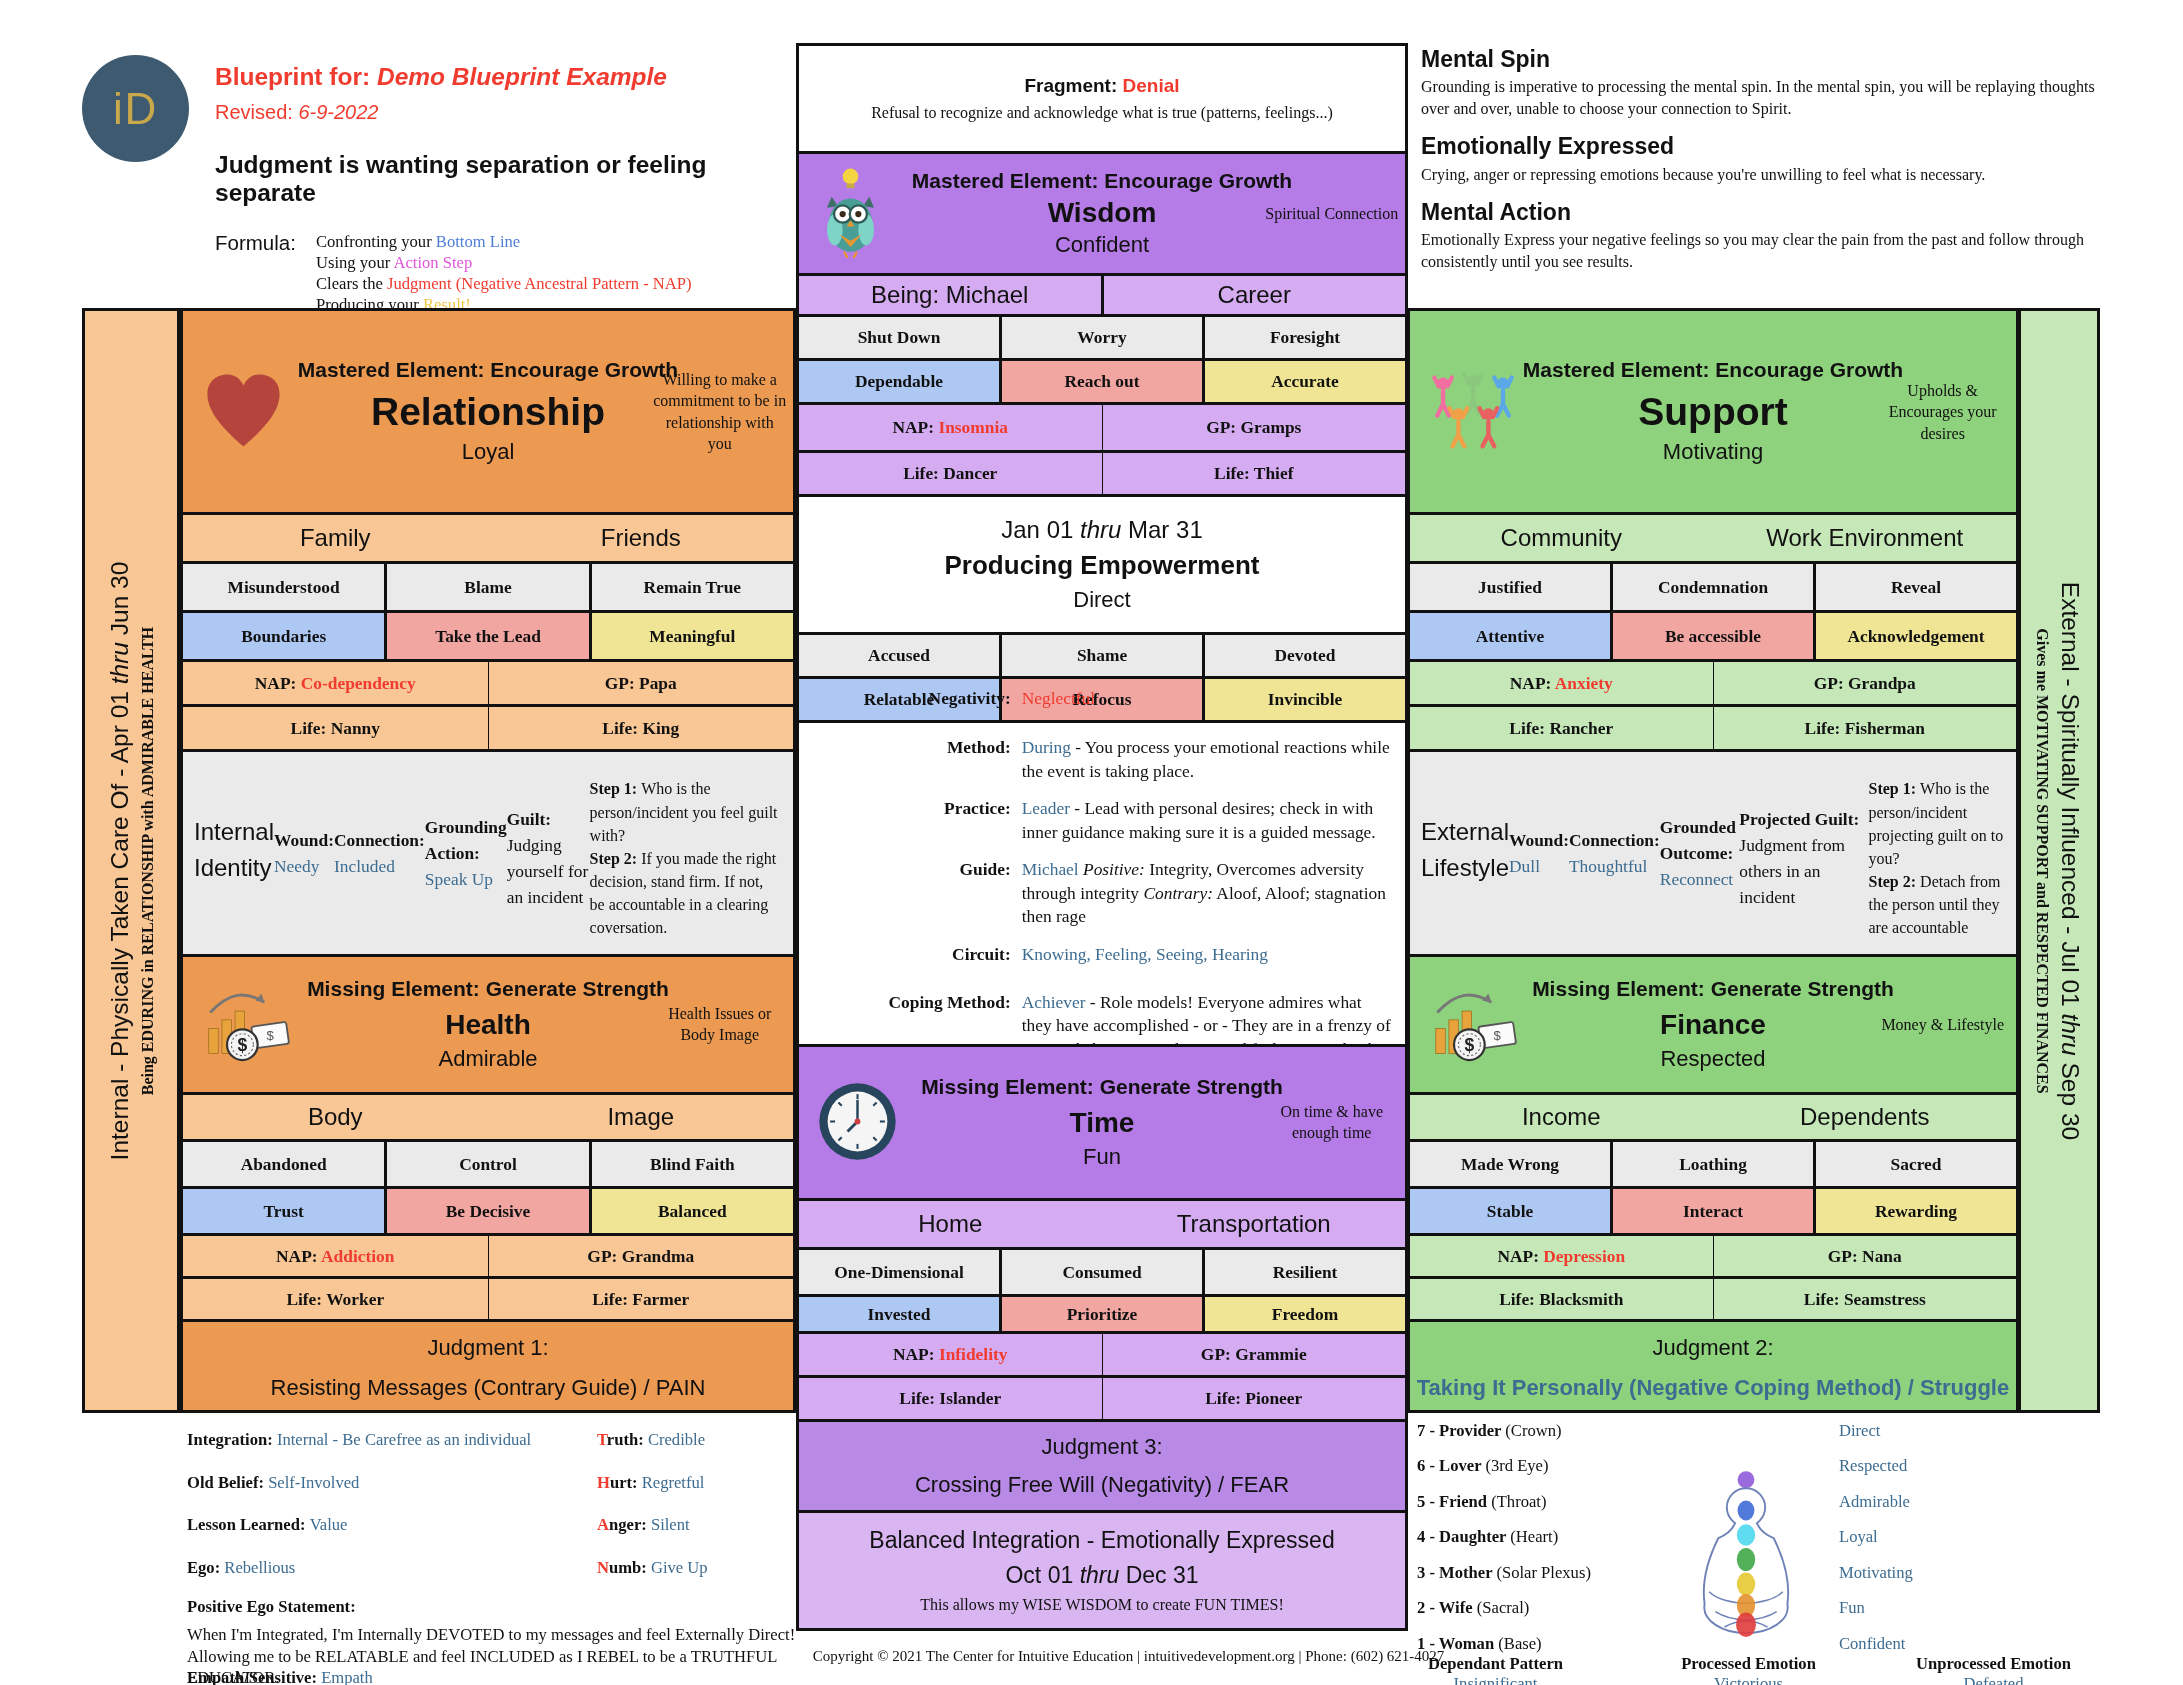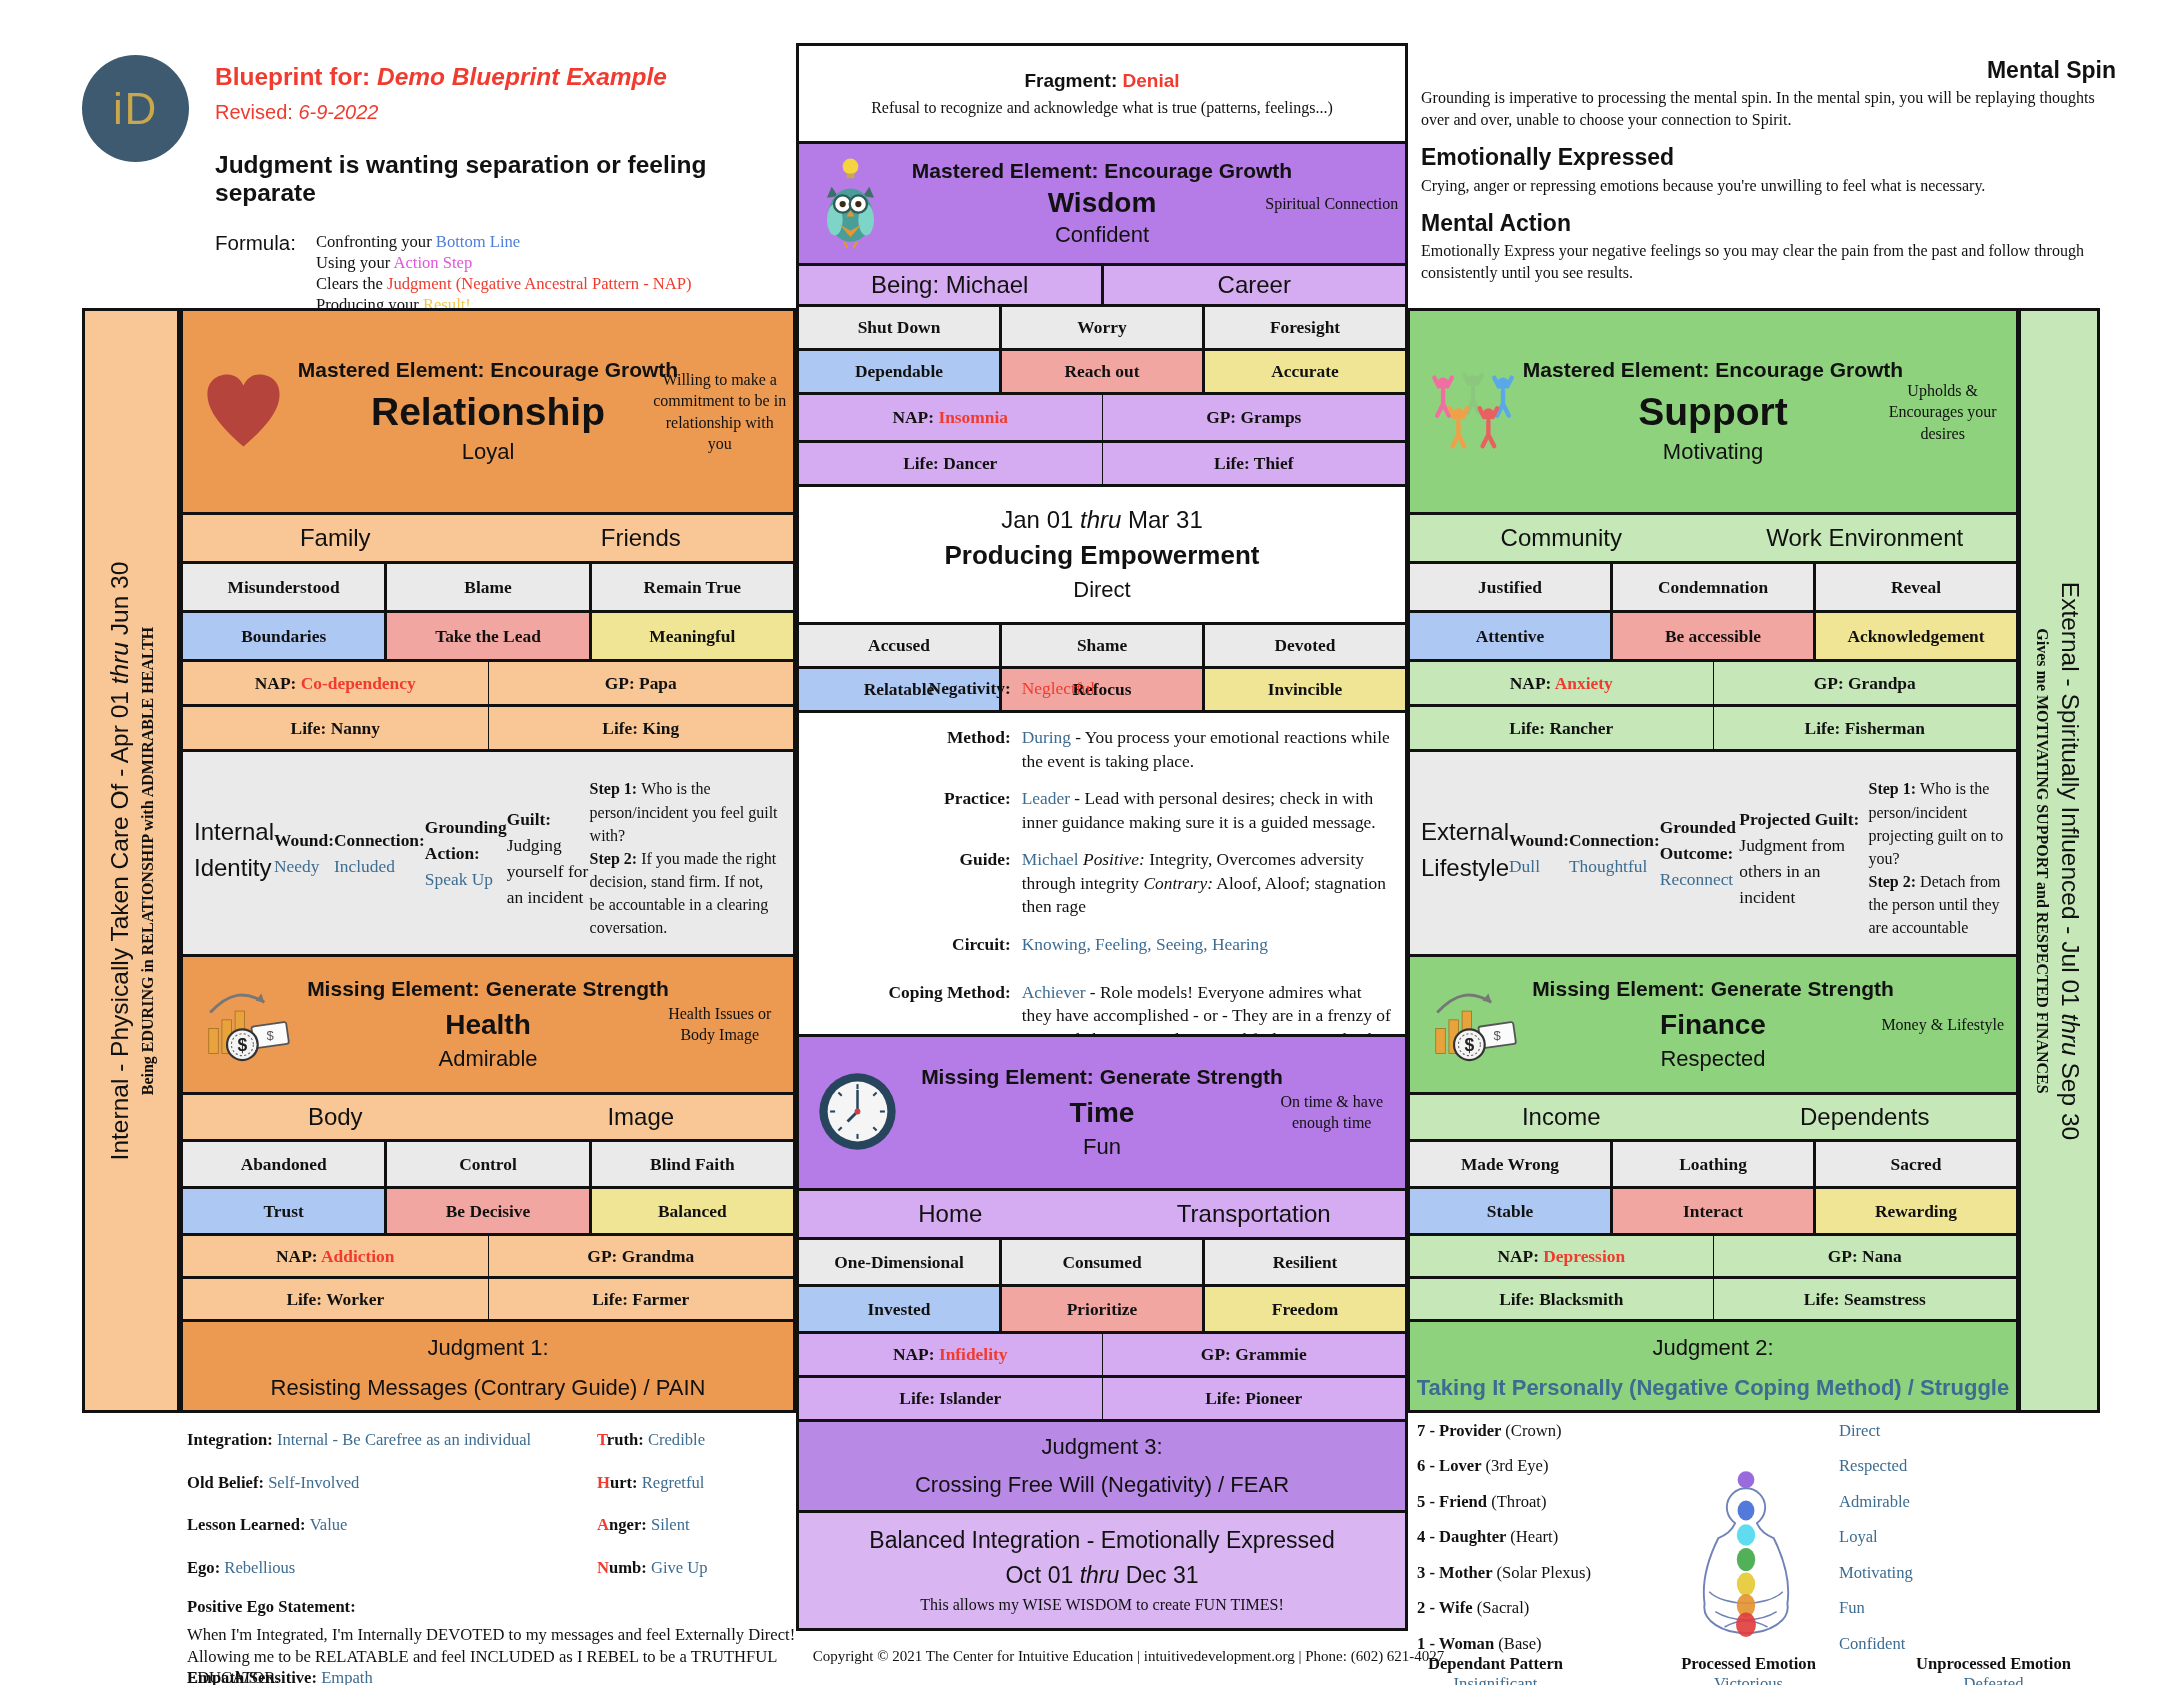--- a/index.html
+++ b/index.html
@@ -131,21 +131,21 @@
       <div>
         <div class="fline"><span>Confronting your </span><span class="blue-t">Bottom Line</span></div>
         <div class="fline"><span>Using your </span><span class="magenta-t">Action Step</span></div>
         <div class="fline"><span>Clears the </span><span class="red">Judgment (Negative Ancestral Pattern - NAP)</span></div>
         <div class="fline"><span>Producing your </span><span class="gold-t">Result!</span></div>
       </div>
     </div>
   </div>
 
   <div class="abs" style="left:1421px;top:46px;width:695px;">
-    <div class="mentaltitle" style="margin-top:11px;text-align:right;">Mental Spin</div>
+    <div class="mentaltitle" style="margin-top:0;">Mental Spin</div>
     <div class="mentalbody">Grounding is imperative to processing the mental spin. In the mental spin, you will be replaying thoughts over and over, unable to choose your connection to Spirit.</div>
     <div class="mentaltitle">Emotionally Expressed</div>
     <div class="mentalbody">Crying, anger or repressing emotions because you're unwilling to feel what is necessary.</div>
     <div class="mentaltitle">Mental Action</div>
     <div class="mentalbody">Emotionally Express your negative feelings so you may clear the pain from the past and follow through consistently until you see results.</div>
   </div>
 
   <div class="strip bg-orange-l" style="left:82px;top:308px;width:98px;height:1105px;">
     <div class="striptxt">
       <div class="stripmain"><span>Internal - Physically Taken Care Of - Apr 01 </span><span class="i">thru</span><span> Jun 30</span></div>
@@ -386,21 +386,21 @@
     </div>
     <div class="row bg-purple-r" style="height:49px;">
       <div class="cell cfirst subcat">Home</div>
       <div class="cell thin subcat" style="border-left-color:transparent;">Transportation</div>
     </div>
     <div class="row bg-gray" style="height:47px;">
       <div class="cell cfirst gcell">One-Dimensional</div>
       <div class="cell gcell">Consumed</div>
       <div class="cell gcell">Resilient</div>
     </div>
-    <div class="row" style="height:47px;">
+    <div class="row" style="height:37px;">
       <div class="cell cfirst gcell bg-blue">Invested</div>
       <div class="cell gcell bg-pink">Prioritize</div>
       <div class="cell gcell bg-yellow">Freedom</div>
     </div>
     <div class="row bg-purple-r" style="height:44px;">
       <div class="cell cfirst napline">
           <span><span>NAP: </span><span class="red">Infidelity</span></span>
         </div>
       <div class="cell thin napline">
           <span><span>GP: </span><span>Grammie</span></span>

